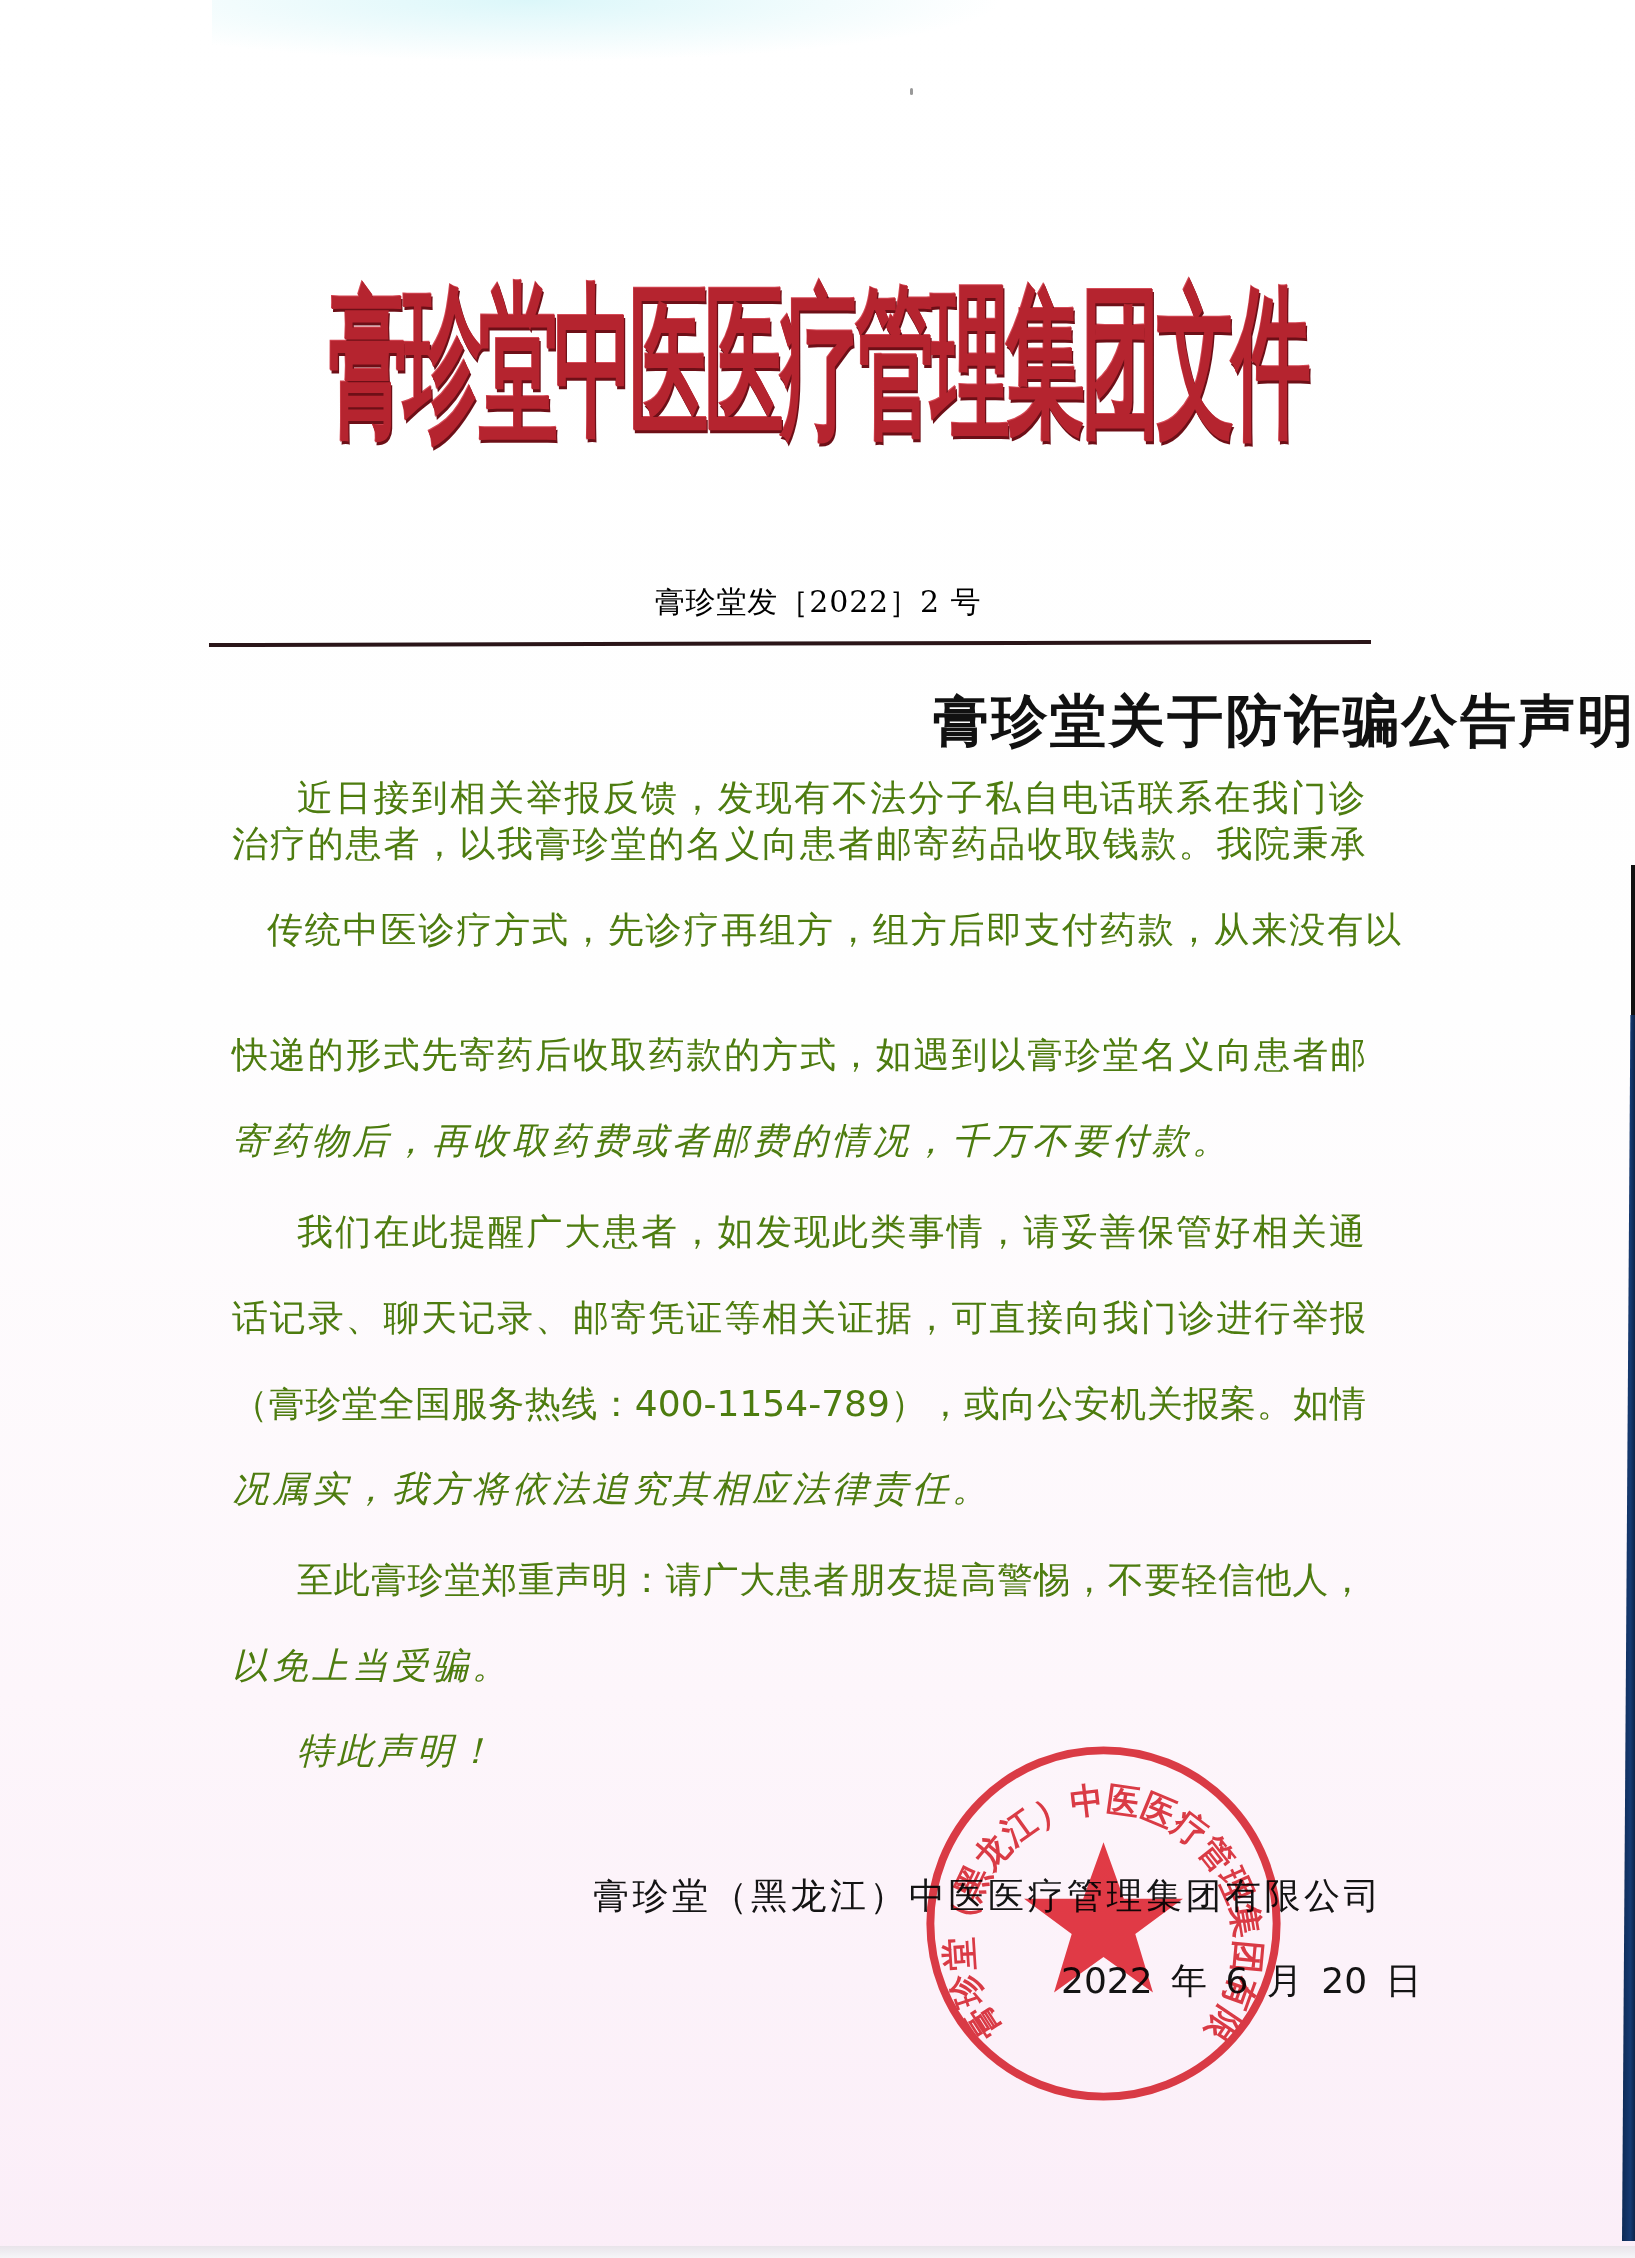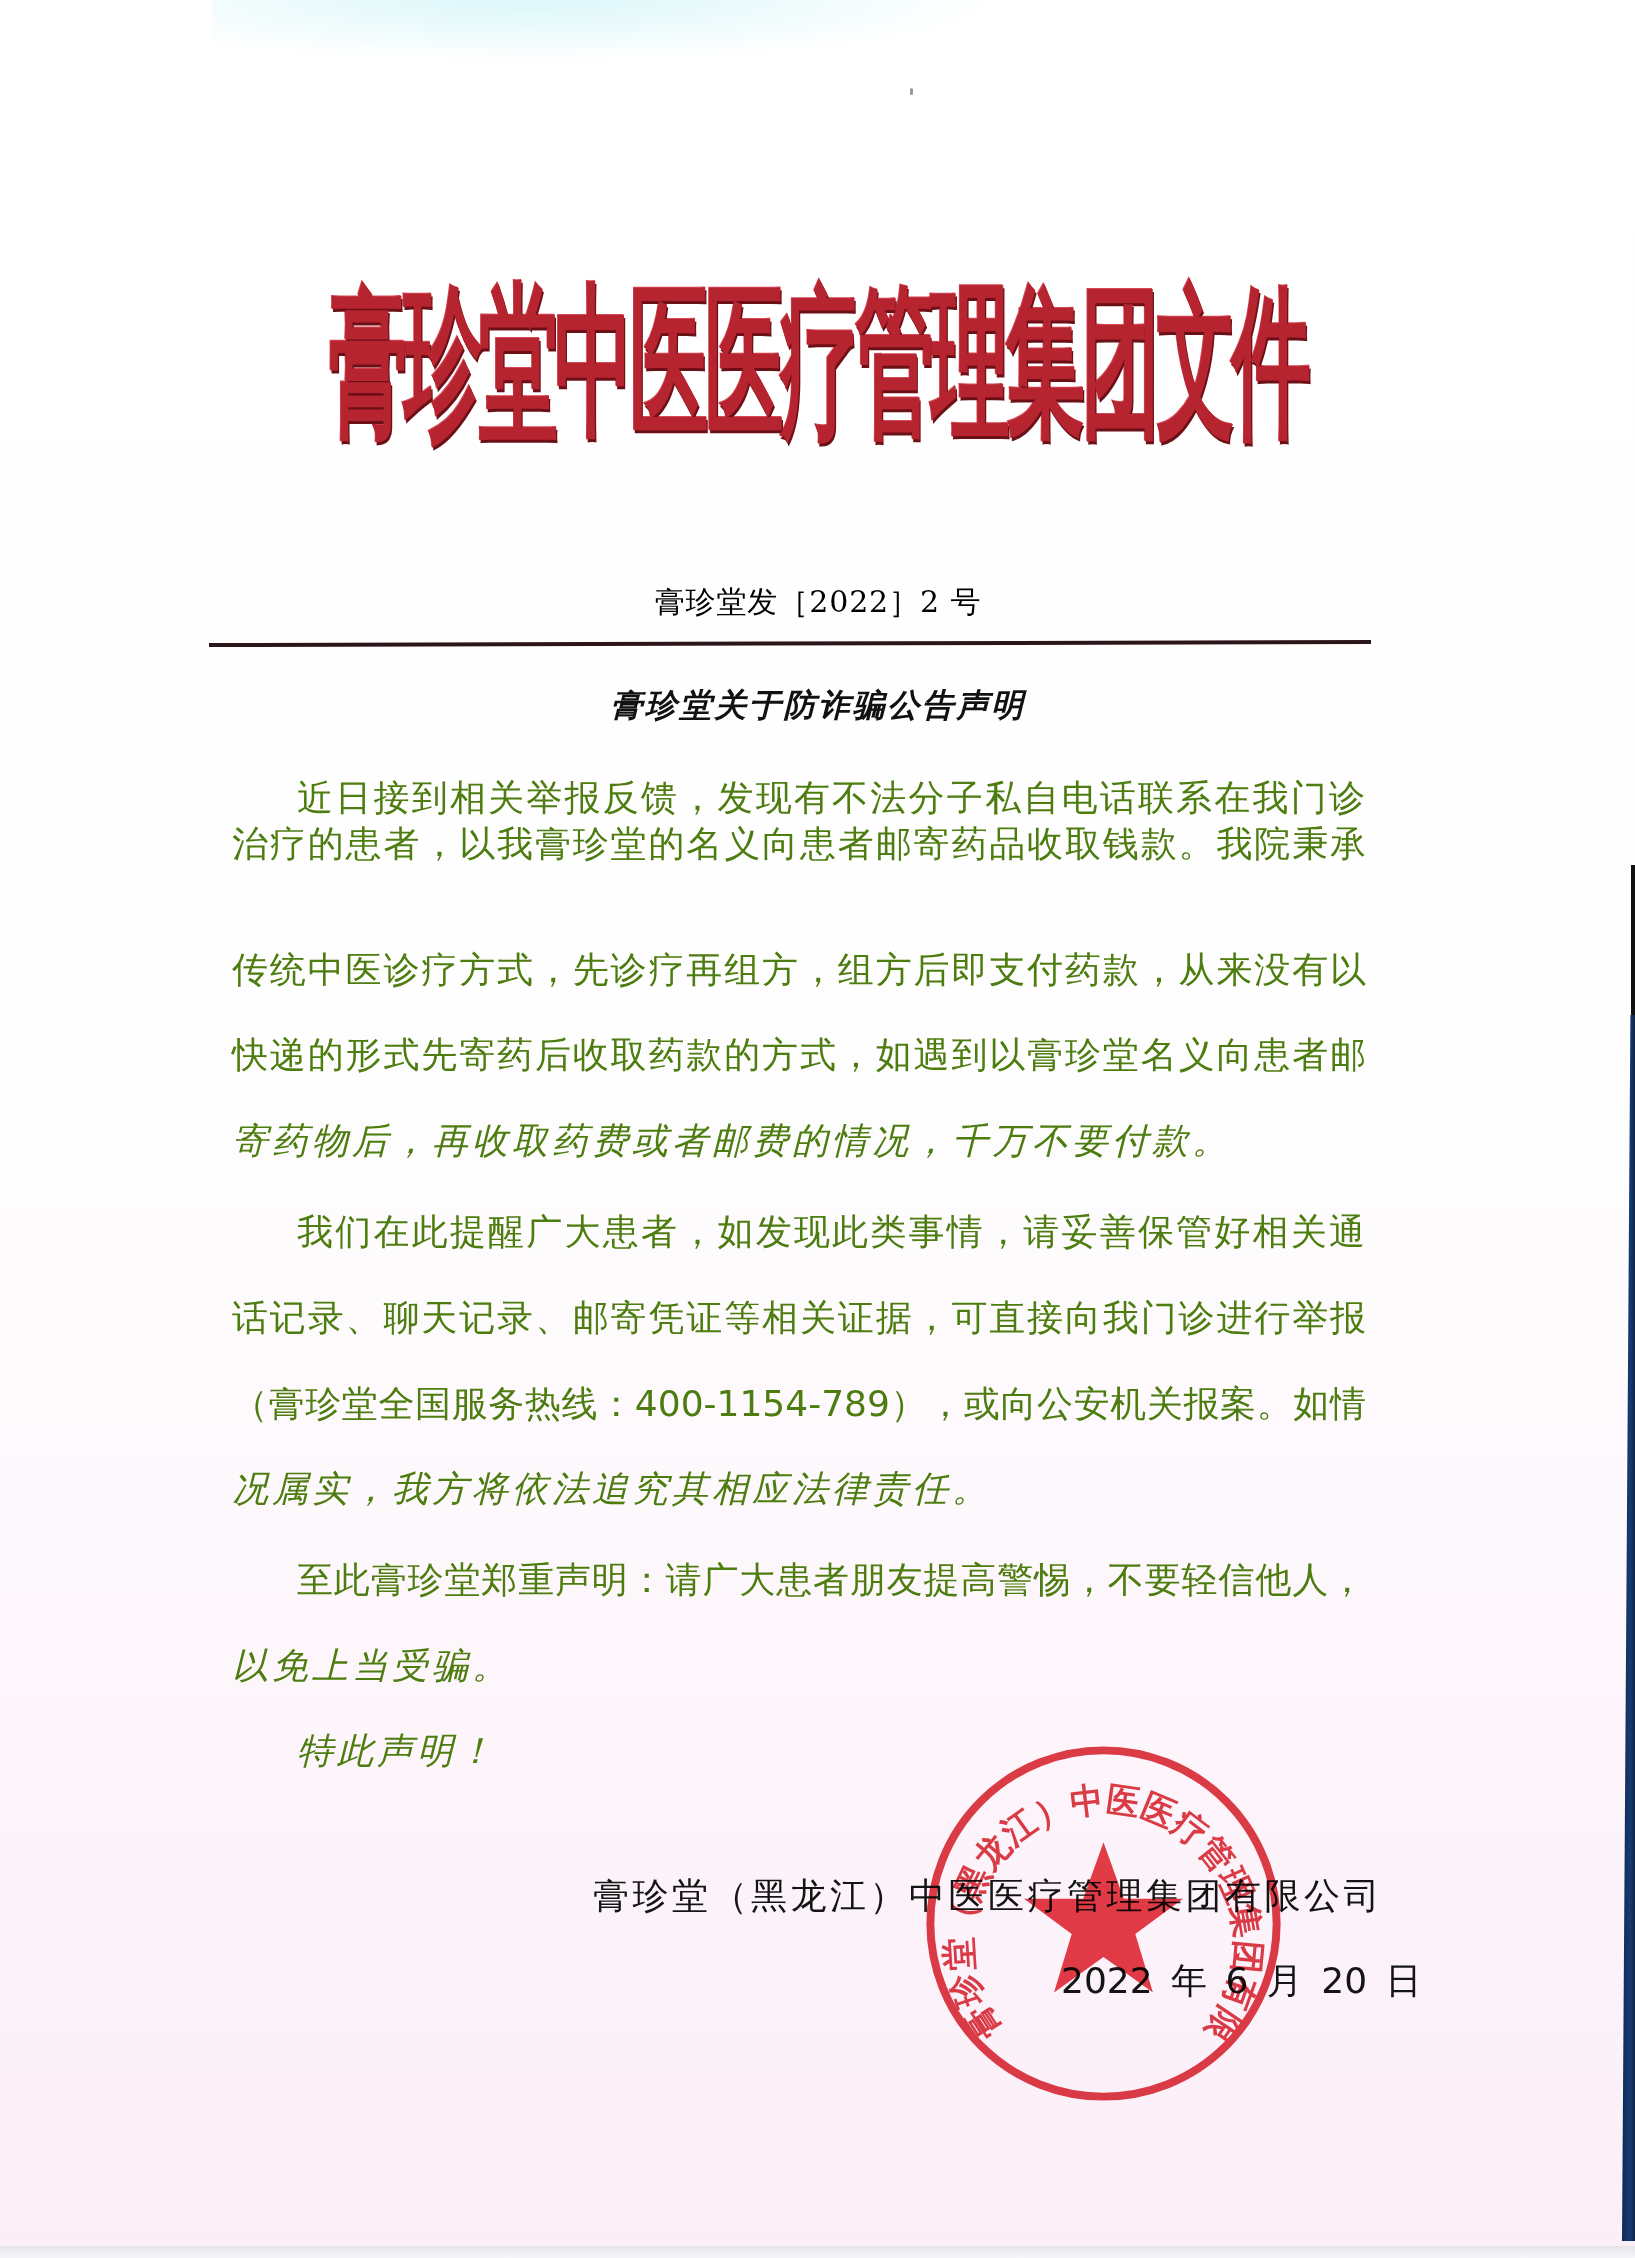--- a/index.html
+++ b/index.html
@@ -40,22 +40,22 @@
   .doc-number {
     position: absolute; left: 0; top: 582px; width: 1636px; text-align: center;
     font-family: "DejaVu Serif", "Liberation Serif", serif;
     font-size: 30px; color: #000000; letter-spacing: 0.9px;
   }
   .rule {
     position: absolute; left: 209px; top: 643px; width: 1162px; height: 4.4px;
     background: #2a1518; transform: rotate(-0.15deg); transform-origin: 0 50%;
   }
   .title {
-    position: absolute; left: 0; top: 684px; width: 1636px; text-align: center;
-    font-size: 32px; font-weight: bold; color: #111; letter-spacing: 2.6px; font-style: italic;
+    position: absolute; left: 0; top: 684px; width: 1636px; text-align: right;
+    font-size: 56px; font-weight: bold; color: #111; letter-spacing: 2.6px;
   }
   .line {
     position: absolute; left: 232px; width: 1134px;
     font-size: 36px; line-height: 44px; height: 44px;
     color: #4d7c0f; white-space: nowrap;
     text-align: justify; text-align-last: justify;
   }
   .line.indent { left: 297px; width: 1068px; }
   .line.short { text-align: left; text-align-last: left; letter-spacing: 4px; font-style: italic; }
   .sign-org {
@@ -89,21 +89,21 @@
 
   <div class="doc-number">膏珍堂发［2022］2 号</div>
 
   <div class="rule"></div>
 
   <div class="title">膏珍堂关于防诈骗公告声明</div>
 
   <div>
     <div class="line indent" style="top:776px;">近日接到相关举报反馈，发现有不法分子私自电话联系在我门诊</div>
     <div class="line" style="top:822px;">治疗的患者，以我膏珍堂的名义向患者邮寄药品收取钱款。我院秉承</div>
-    <div class="line" style="top:948px;">传统中医诊疗方式，先诊疗再组方，组方后即支付药款，从来没有以</div>
+    <div class="line" style="top:908px;margin-left:35px;">传统中医诊疗方式，先诊疗再组方，组方后即支付药款，从来没有以</div>
     <div class="line" style="top:1033px;">快递的形式先寄药后收取药款的方式，如遇到以膏珍堂名义向患者邮</div>
     <div class="line short" style="top:1119px;">寄药物后，再收取药费或者邮费的情况，千万不要付款。</div>
 
     <div class="line indent" style="top:1210px;">我们在此提醒广大患者，如发现此类事情，请妥善保管好相关通</div>
     <div class="line" style="top:1296px;">话记录、聊天记录、邮寄凭证等相关证据，可直接向我门诊进行举报</div>
     <div class="line" style="top:1382px;">（膏珍堂全国服务热线：400-1154-789），或向公安机关报案。如情</div>
     <div class="line short" style="top:1467px;">况属实，我方将依法追究其相应法律责任。</div>
 
     <div class="line indent" style="top:1558px;">至此膏珍堂郑重声明：请广大患者朋友提高警惕，不要轻信他人，</div>
     <div class="line short" style="top:1644px;">以免上当受骗。</div>

